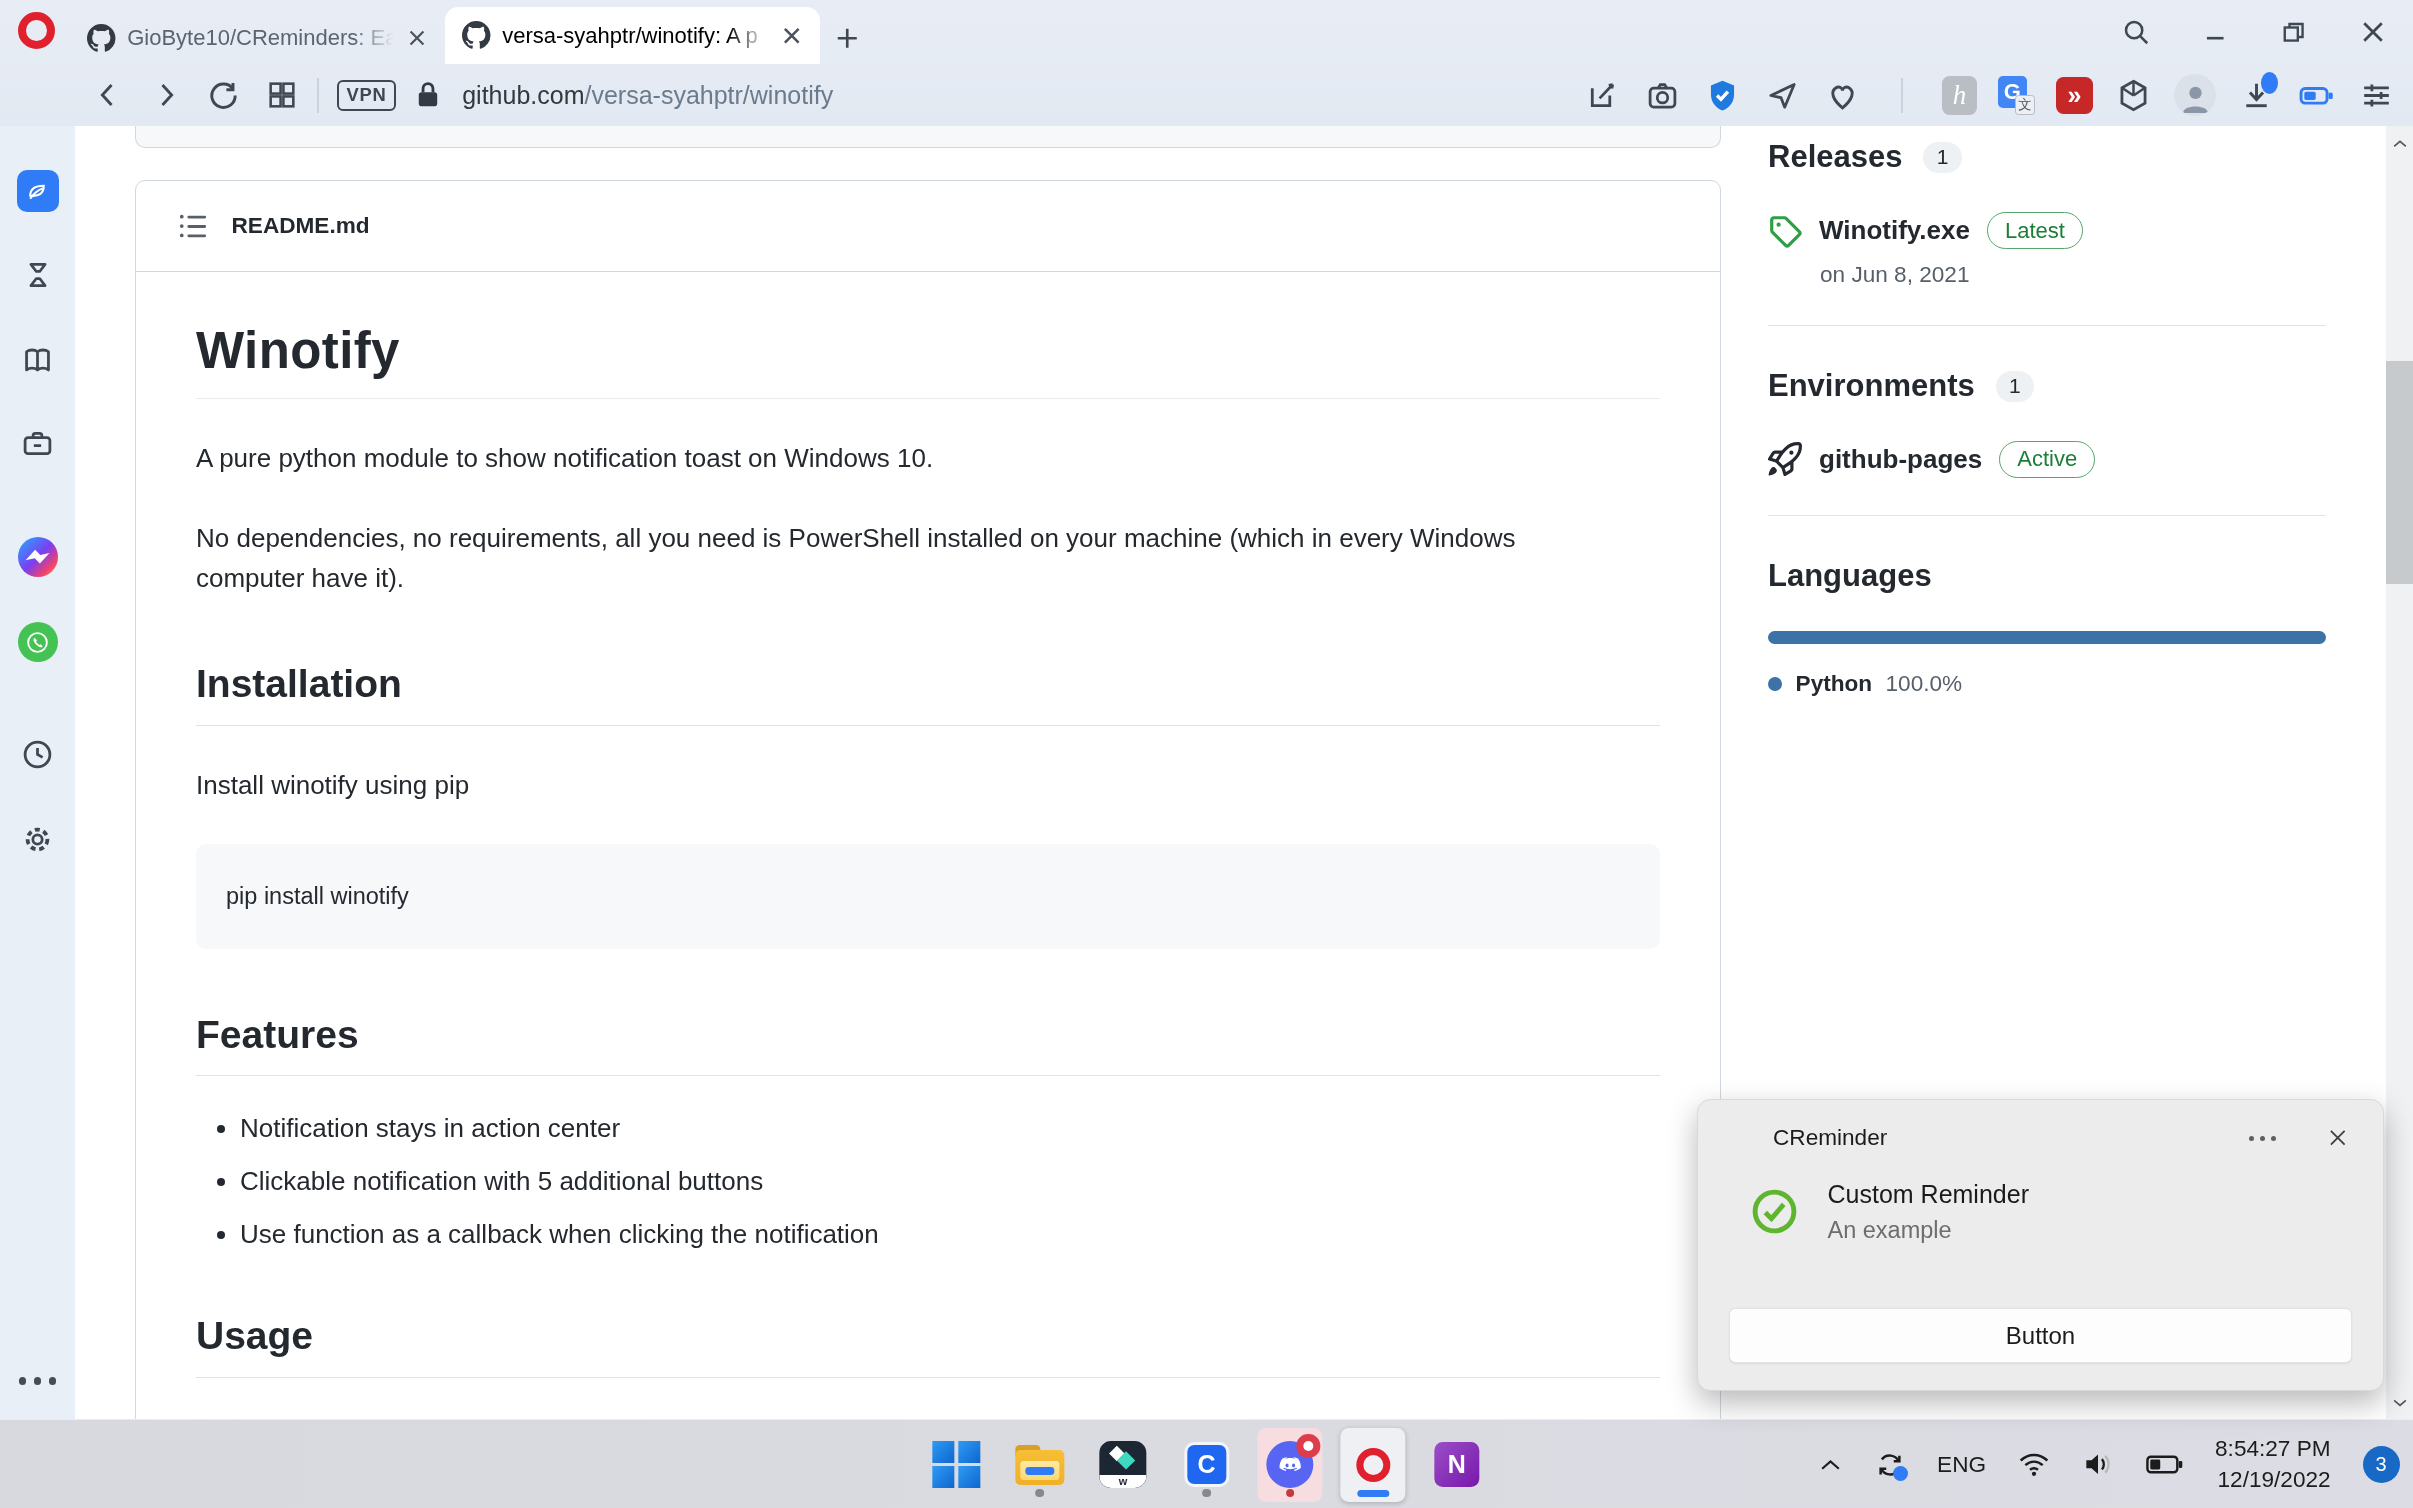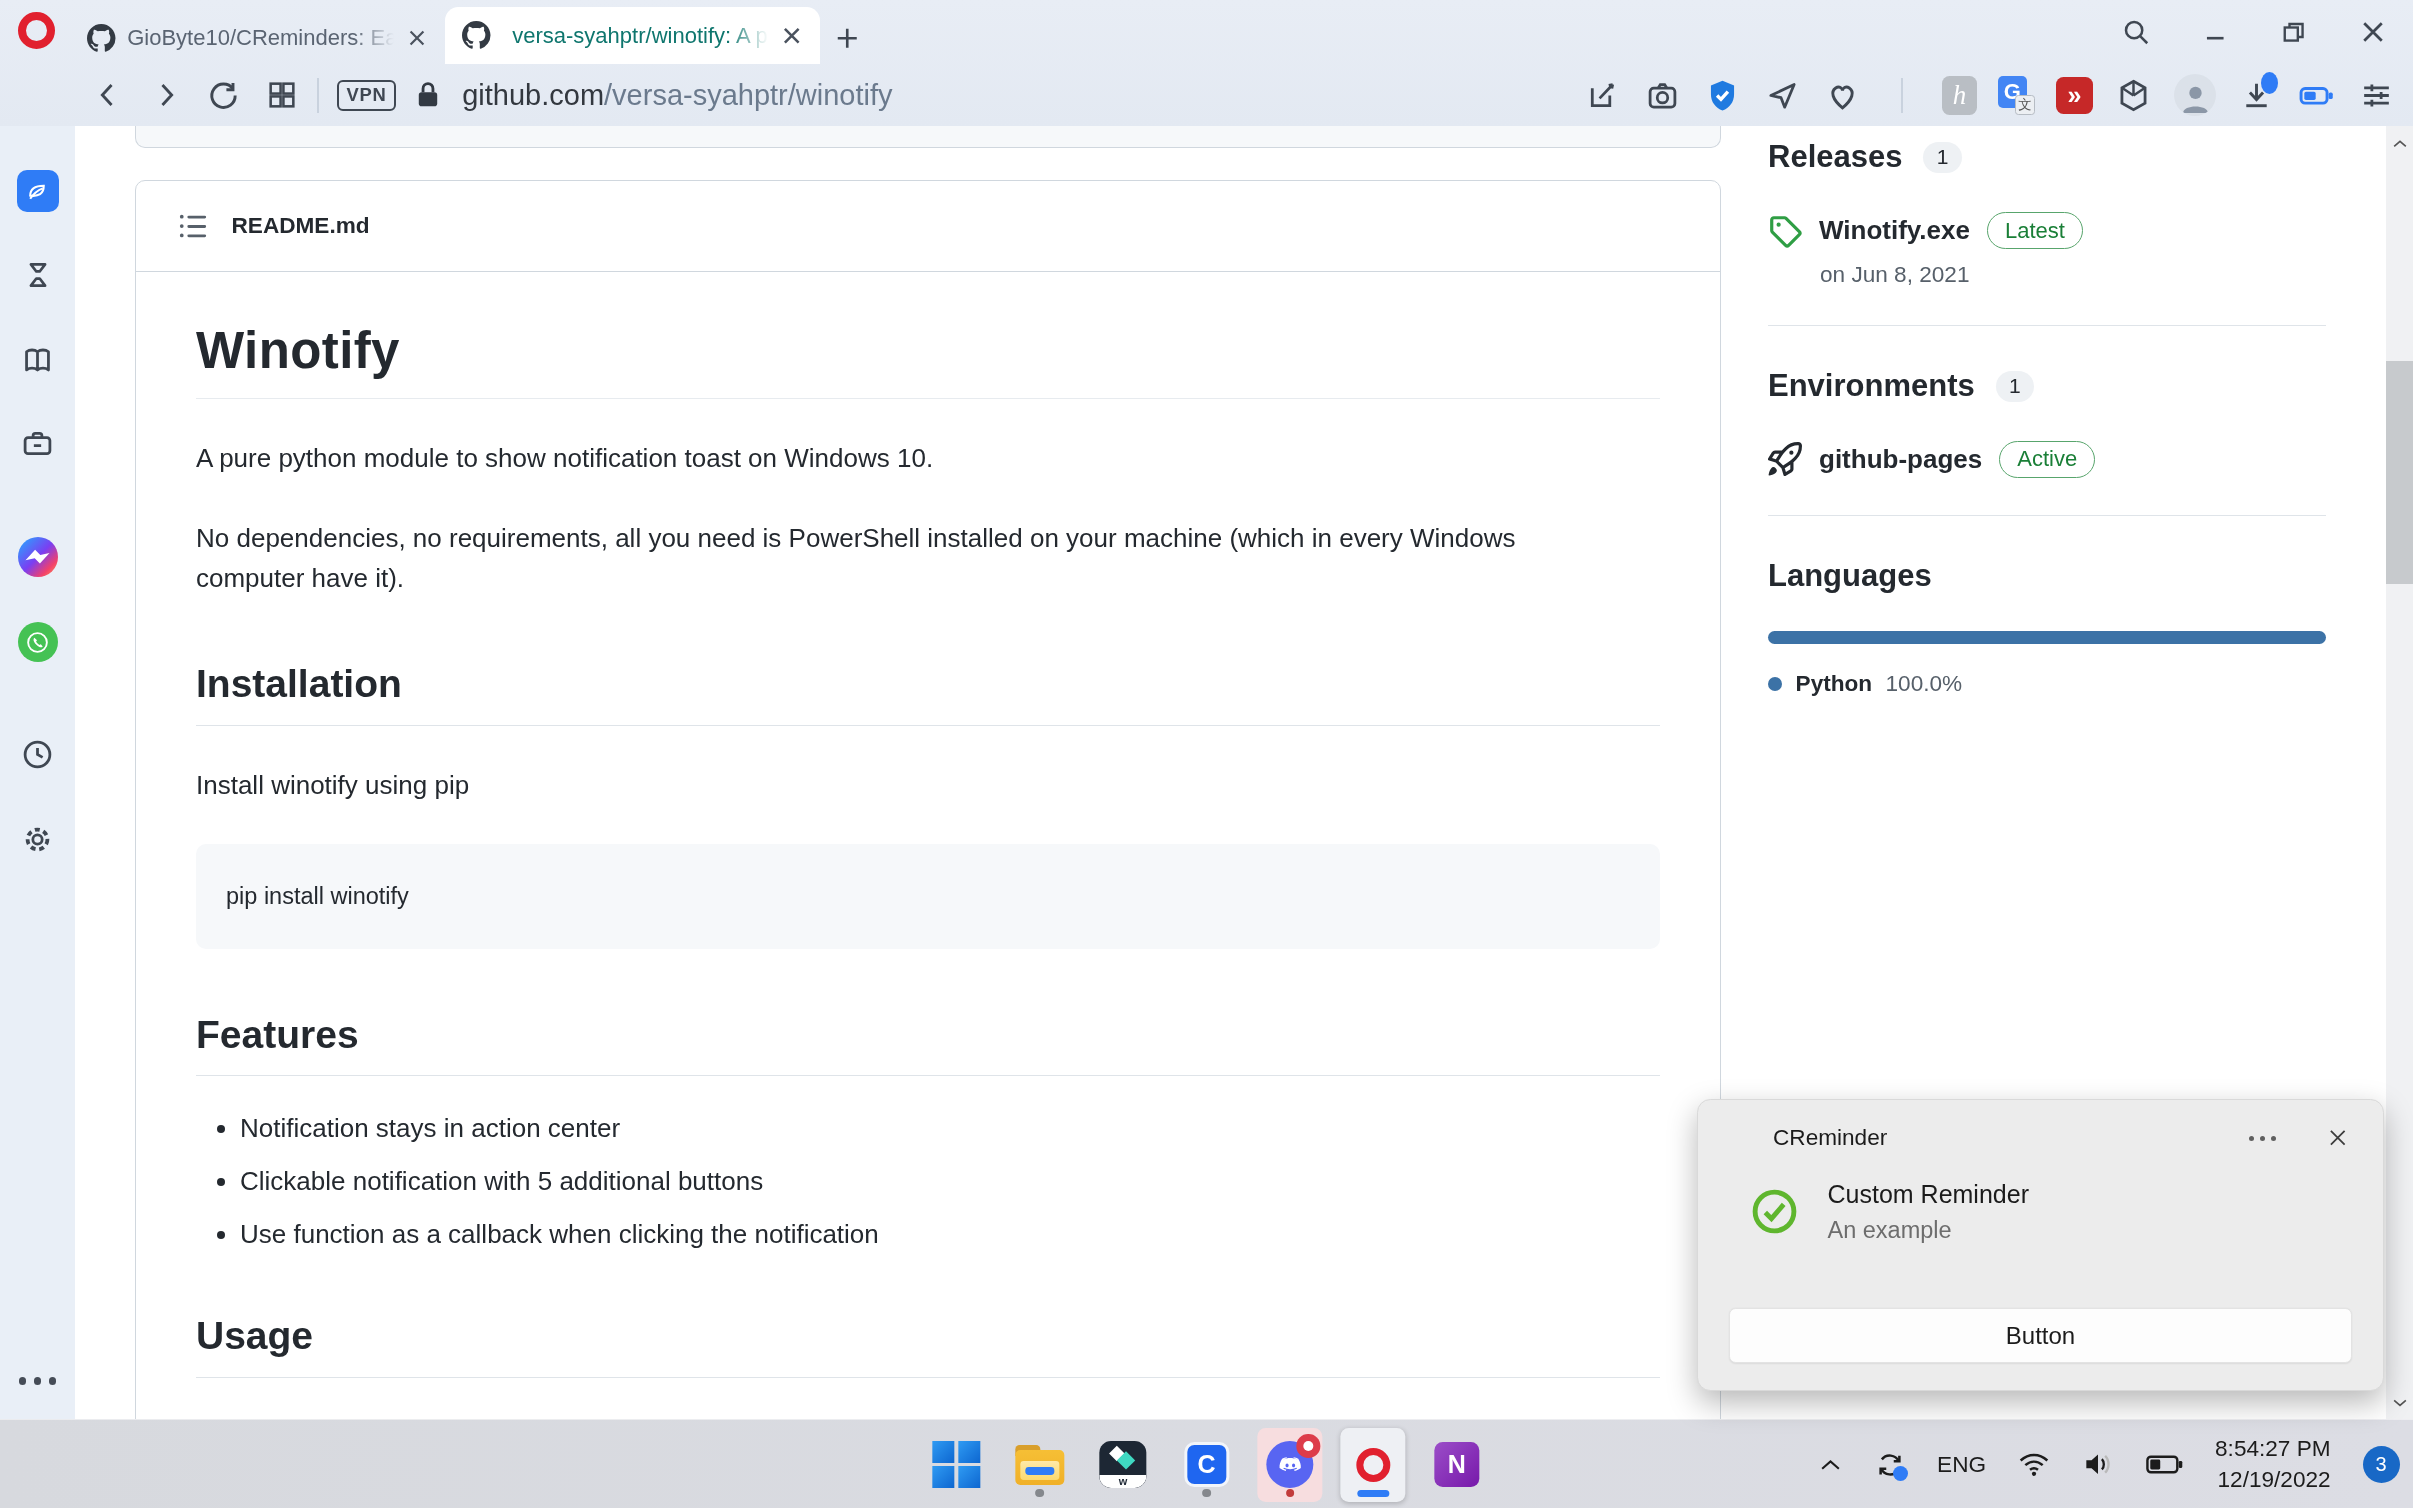--- a/index.html
+++ b/index.html
@@ -9,30 +9,30 @@
 
   
   .chrome { position:absolute; left:0; top:0; width:2413px; height:126px; background:linear-gradient(#e8edf5,#e3e9f2); z-index:5; }
   .tabbar { position:relative; height:64px; display:flex; align-items:flex-end; }
   .opera-logo { position:absolute; left:18.4px; top:11.7px; width:37px; height:37px; border:8.4px solid var(--opera-red,#e1202e); border-radius:50%; }
   .tabs { display:flex; margin-left:70px; height:64px; align-items:flex-end; }
   .tab { width:375px; height:52px; display:flex; align-items:center; padding:0 17px; gap:11.7px; color:#5a6472; font-size:22px; }
   .tab .ghm { color:#333a43; flex:0 0 auto; }
   .tab .title { flex:1; white-space:nowrap; overflow:hidden; -webkit-mask-image:linear-gradient(90deg,#000 85%,transparent); mask-image:linear-gradient(90deg,#000 85%,transparent); }
   .tab .tclose { flex:0 0 auto; color:#4a525e; }
-  .tab.active { background:#fff; height:57px; border-radius:13.4px 13.4px 0 0; color:#0f766e;text-align:right; }
+  .tab.active { background:#fff; height:57px; border-radius:13.4px 13.4px 0 0; color:#000000; }
   .newtab-btn { margin-left:13.4px; margin-bottom:11.7px; color:#3f4752; }
   .winctrl { position:absolute; right:0; top:0; height:64px; display:flex; align-items:center; gap:50px; padding-right:25px; color:#3f4752; }
 
   .toolbar { height:62px; display:flex; align-items:center; padding-left:91px; }
   .navgrp { display:flex; align-items:center; gap:23.5px; color:#3f4752; }
   .tool-sep { width:1.7px; height:35px; background:#c9d2de; margin:0 18.4px; }
   .vpn-badge { border:2.5px solid #3f4752; border-radius:5.9px; font-size:18.4px; font-weight:bold; color:#3f4752; padding:2.5px 7.5px; letter-spacing:0.8px; }
   .lock { margin-left:15px; color:#333a43; }
-  .url { margin-left:17px; font-size:29px; white-space:nowrap; }
+  .url { margin-left:17px; font-size:25px; white-space:nowrap; }
   .url .host { color:#33383f; }
   .url .path { color:#6b7a8d; }
   .tb-right { margin-left:auto; display:flex; align-items:center; gap:21px; padding-right:17px; }
   .tb-ic { width:39px; height:39px; display:flex; align-items:center; justify-content:center; color:#3f4752; position:relative; }
   .ext-h { width:35px; height:39px; background:#b9bec4; border-radius:7.5px; color:#fff; font-family:"Liberation Serif",serif; font-style:italic; font-size:27px; display:flex; align-items:center; justify-content:center; }
   .ext-tr { width:37px; height:39px; position:relative; }
   .ext-tr .g { position:absolute; left:0; top:0; width:28.5px; height:32px; background:#4285f4; border-radius:5px; color:#fff; font-size:22px; font-weight:bold; display:flex; align-items:center; justify-content:center; }
   .ext-tr .cjk { position:absolute; right:0; bottom:0; width:20px; height:20px; background:#eceff3; border:0.8px solid #b6bcc4; border-radius:3.4px; color:#555; font-size:13.4px; display:flex; align-items:center; justify-content:center; }
   .ext-ff { width:37px; height:37px; background:#c62828; border-radius:7.5px; color:#fff; font-size:25px; font-weight:bold; display:flex; align-items:center; justify-content:center; }
   .avatar-ic { width:42px; height:42px; background:#dbe1e9; border-radius:50%; display:flex; align-items:flex-end; justify-content:center; overflow:hidden; }

